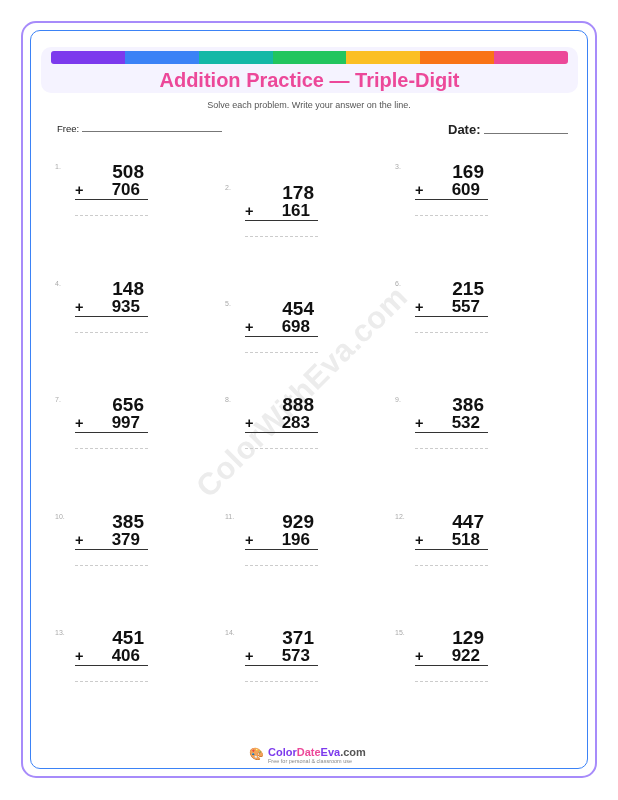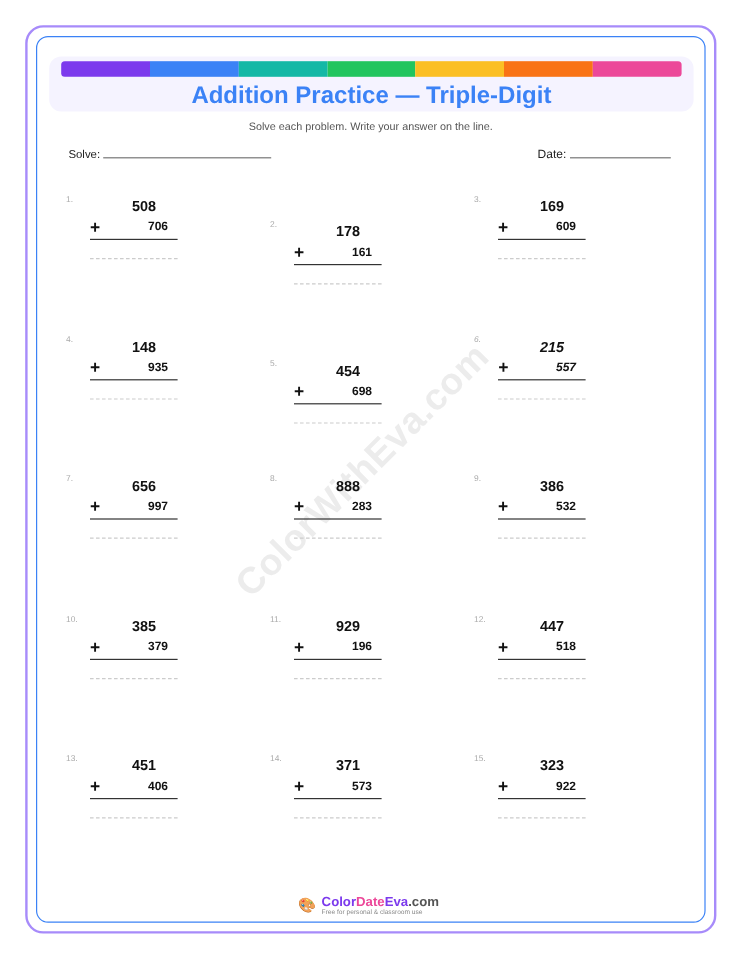--- a/index.html
+++ b/index.html
@@ -9,36 +9,36 @@
          border:2px solid #a78bfa; border-radius:15px; box-sizing:content-box; }
   .inner-frame { position:absolute; left:30px; top:30px; width:556px; height:737px;
          border:1.2px solid #3b82f6; border-radius:10px; }
   .header-band { position:absolute; left:41px; top:47px; width:537px; height:46px;
          background:#f5f3ff; border-radius:10px; }
   .color-bar { position:absolute; left:51px; top:51px; width:517px; height:13px; display:flex; }
   .color-bar .seg { flex:1; height:13px; }
   .color-bar .seg:first-child { border-radius:3px 0 0 3px; }
   .color-bar .seg:last-child { border-radius:0 3px 3px 0; }
   .title { position:absolute; left:41px; top:68px; width:537px; text-align:center;
-         font-size:20px; font-weight:bold; color:#3b82f6; line-height:24px; }
+         font-size:20px; font-weight:bold; color:#ec4899; line-height:24px; }
   .subtitle { position:absolute; left:0; top:100px; width:618px; text-align:center;
          font-size:9px; color:#555; line-height:11px; }
   .name-field { position:absolute; left:57px; top:122px; font-size:9.5px; color:#222; }
-  .date-field { position:absolute; left:448px; top:122px; font-size:10px; color:#222; }
+  .date-field { position:absolute; left:448px; top:122px; font-size:13px; color:#222;font-weight:bold; }
   .blank { display:inline-block; border-bottom:1px solid #777; vertical-align:baseline;
          height:9px; margin-left:3px; }
   .watermark { position:absolute; left:302px; top:392px; transform:translate(-50%,-50%) rotate(-45deg);
          font-size:31px; font-weight:bold; color:#ececec; white-space:nowrap; letter-spacing:0.5px; }
   .problem { position:absolute; width:100px; height:70px; }
   .problem .num { position:absolute; left:0; top:5px; font-size:7px; color:#aaa; }
-  .problem .top { position:absolute; left:10px; width:65px; top:6px; text-align:right;
-         font-size:12px; font-weight:bold; line-height:16px; }
+  .problem .top { position:absolute; left:24px; width:65px; top:6px; text-align:right;
+         font-size:19px; font-weight:bold; line-height:16px; }
   .problem .plus { position:absolute; left:20px; top:24px; font-size:14.5px; font-weight:bold; line-height:16px; }
   .problem .bottom { position:absolute; left:20px; width:65px; top:24px; text-align:right;
-         font-size:10px; font-weight:bold; line-height:16px; }
+         font-size:17px; font-weight:bold; line-height:16px; }
   .problem .rule { position:absolute; left:20px; top:41px; width:73px; height:0;
          border-top:1.6px solid #333; }
   .problem .answer { position:absolute; left:20px; top:57px; width:73px; height:0;
          border-top:1px dashed #ccc; }
   .footer { position:absolute; left:249px; top:746px; height:24px; }
   .footer .logo-icon { position:absolute; left:0; top:1px; font-size:12px; line-height:14px; }
   .footer .brand { position:absolute; left:19px; top:0; font-size:11px; font-weight:bold; white-space:nowrap; line-height:13px; }
   .footer .b1 { color:#7c3aed; }
   .footer .b2 { color:#ec4899; }
   .footer .b3 { color:#7c3aed; }
@@ -59,21 +59,21 @@
     <div class="seg" style="background: rgb(34, 197, 94);"></div>
     <div class="seg" style="background: rgb(251, 191, 36);"></div>
     <div class="seg" style="background: rgb(249, 115, 22);"></div>
     <div class="seg" style="background: rgb(236, 72, 153);"></div>
   </div>
 <div class="title">Addition Practice — Triple-Digit</div>
 
 <div class="subtitle">Solve each problem. Write your answer on the line.</div>
 
 <div class="name-field">
-  <span>Solve:</span><span class="blank" style="width:140px"></span>
+  <span>Free:</span><span class="blank" style="width:140px"></span>
 </div>
 <div class="date-field">
   <span>Date:</span><span class="blank" style="width:84px"></span>
 </div>
 
 <div class="watermark">ColorWithEva.com</div>
 
 <div id="problems">
     <div class="problem" style="left: 55px; top: 158px;">
       <span class="num">1.</span>
@@ -108,21 +108,21 @@
       <span class="answer"></span>
     </div>
     <div class="problem" style="left: 225px; top: 274.5px; margin-top: 20px;">
       <span class="num">5.</span>
       <span class="top">454</span>
       <span class="plus">+</span>
       <span class="bottom">698</span>
       <span class="rule"></span>
       <span class="answer"></span>
     </div>
-    <div class="problem" style="left: 395px; top: 274.5px; font-style: italic;">
+    <div class="problem" style="left: 395px; top: 274.5px;">
       <span class="num">6.</span>
       <span class="top">215</span>
       <span class="plus">+</span>
       <span class="bottom">557</span>
       <span class="rule"></span>
       <span class="answer"></span>
     </div>
     <div class="problem" style="left: 55px; top: 391px;">
       <span class="num">7.</span>
       <span class="top">656</span>
@@ -182,21 +182,21 @@
     <div class="problem" style="left: 225px; top: 624px;">
       <span class="num">14.</span>
       <span class="top">371</span>
       <span class="plus">+</span>
       <span class="bottom">573</span>
       <span class="rule"></span>
       <span class="answer"></span>
     </div>
     <div class="problem" style="left: 395px; top: 624px;">
       <span class="num">15.</span>
-      <span class="top">323</span>
+      <span class="top">129</span>
       <span class="plus">+</span>
       <span class="bottom">922</span>
       <span class="rule"></span>
       <span class="answer"></span>
     </div>
   </div>
 
 <div class="footer">
   <span class="logo-icon">🎨</span>
   <span class="brand"><span class="b1">Color</span><span class="b2">Date</span><span class="b3">Eva</span><span class="b4">.com</span></span>

